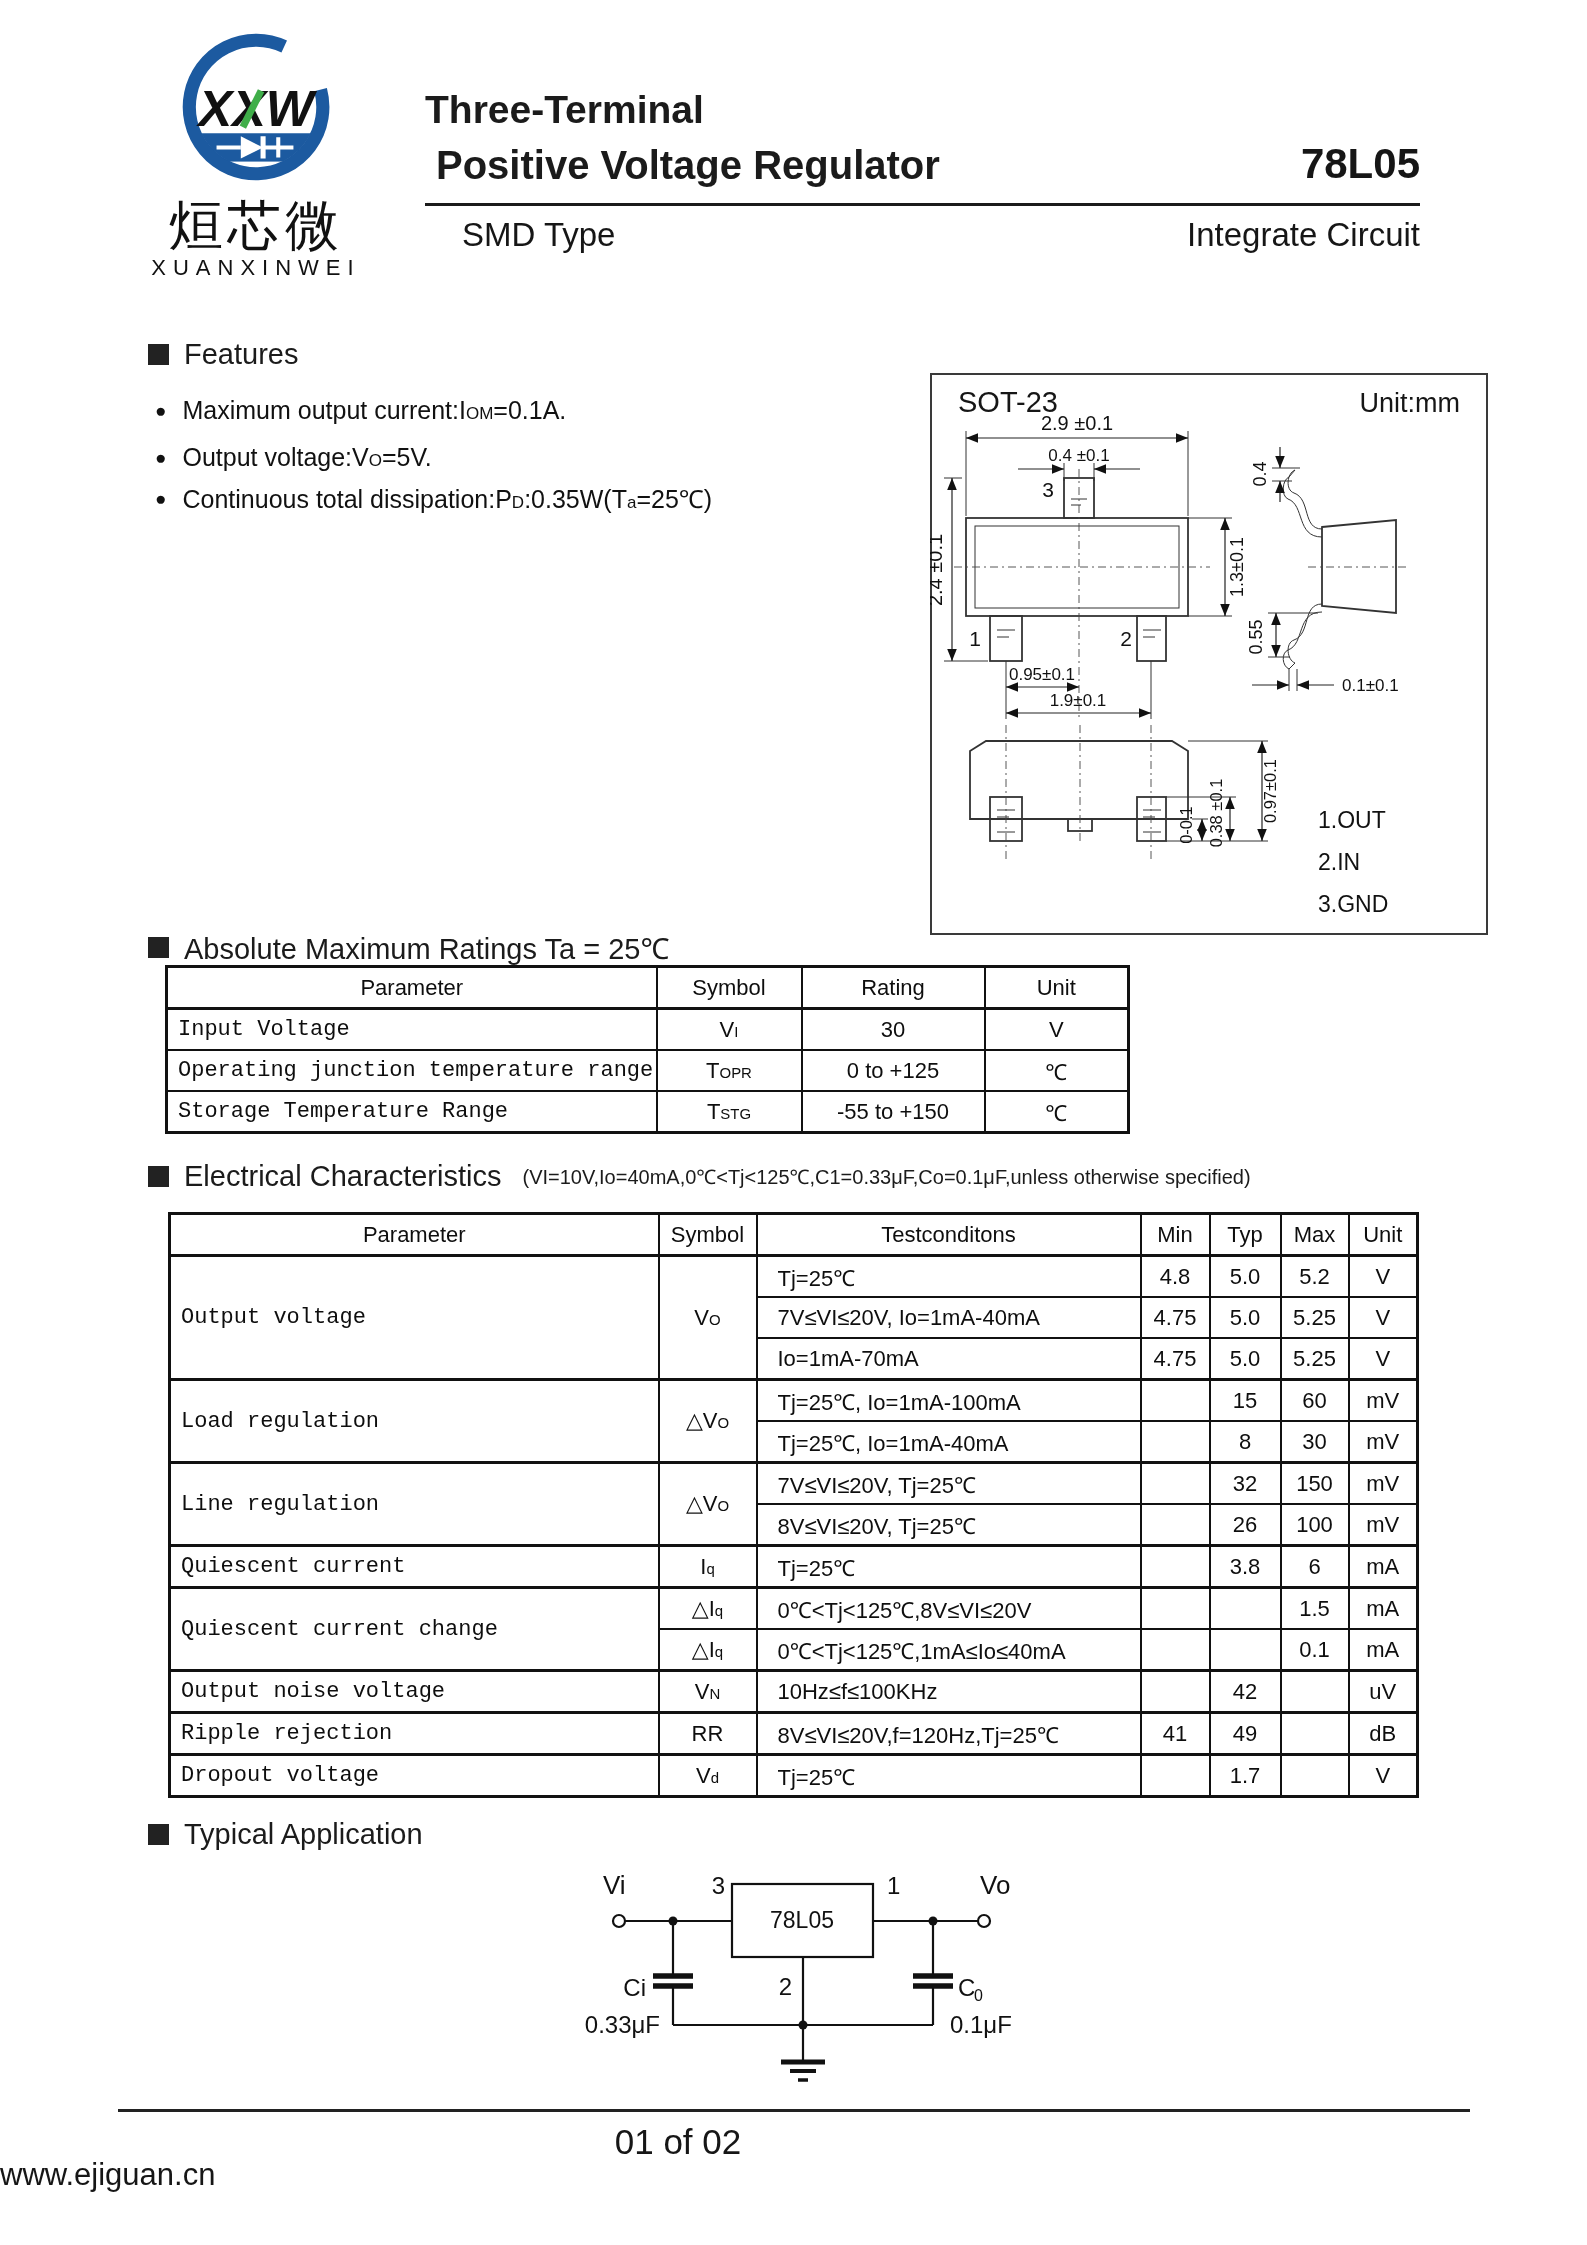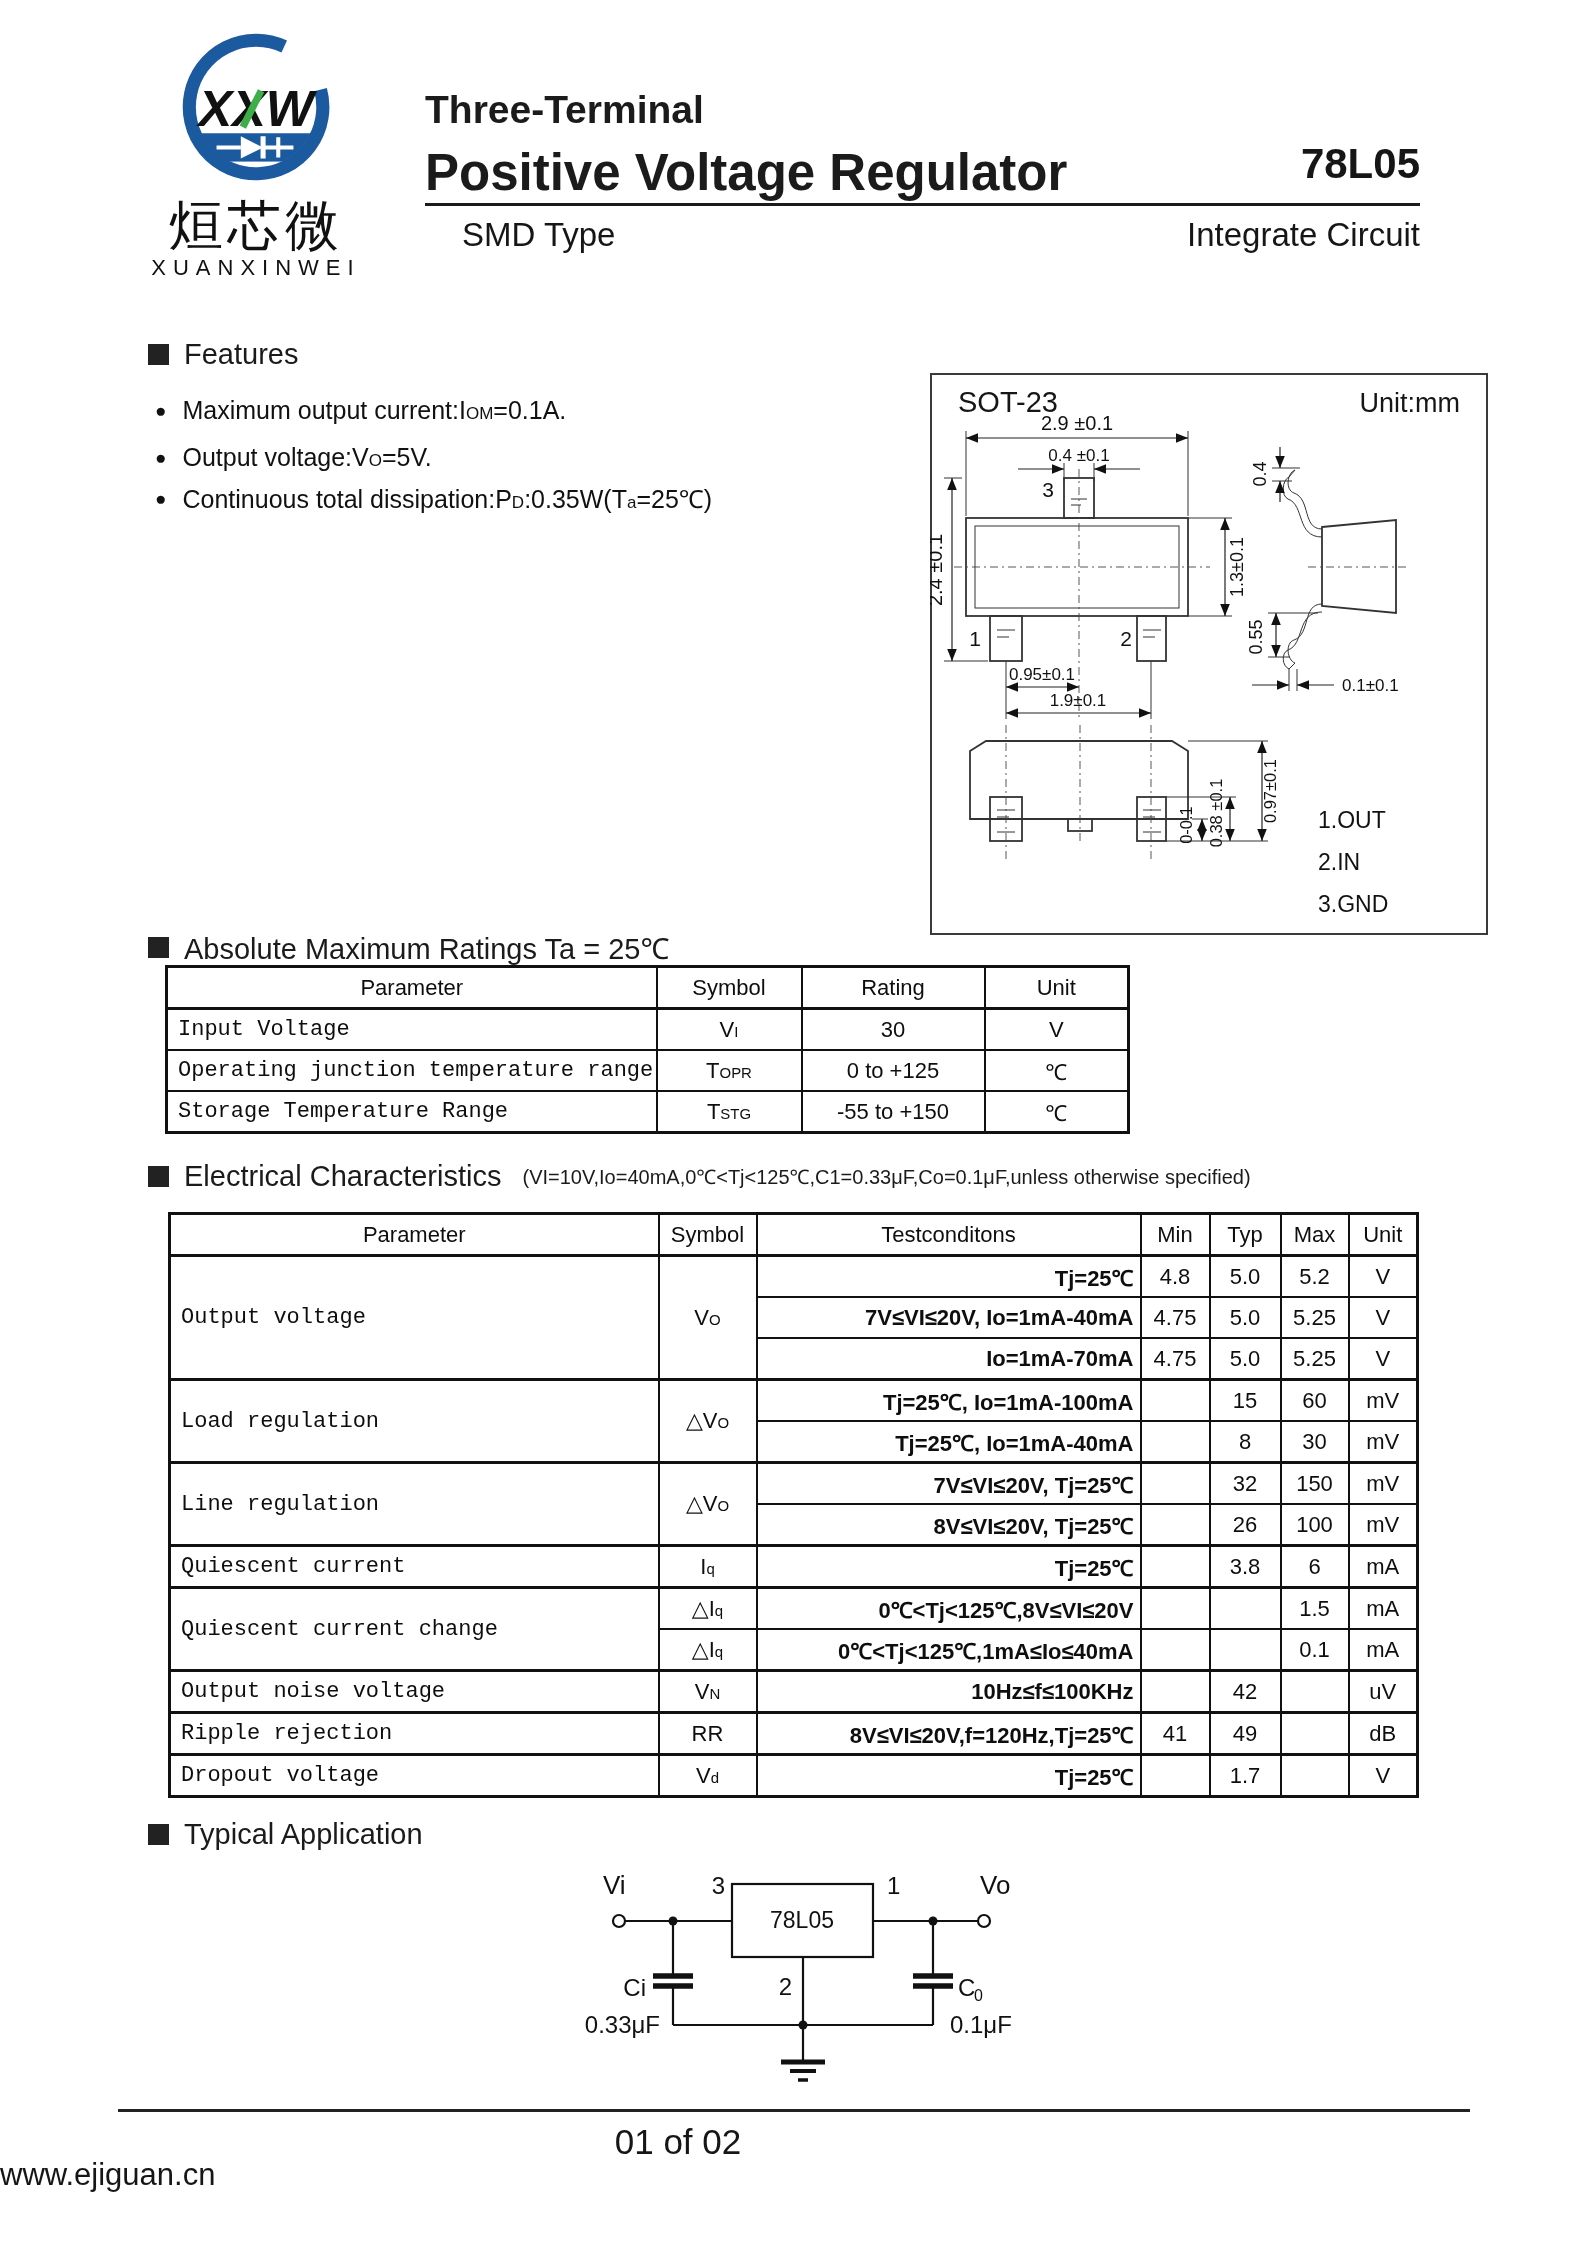--- a/index.html
+++ b/index.html
@@ -4,21 +4,21 @@
 <style>
   html,body{margin:0;padding:0;background:#888;}
   .page{position:relative;width:1587px;height:2245px;background:#ffffff;
         font-family:"Liberation Sans",sans-serif;color:#161616;overflow:hidden;}
   .abs{position:absolute;}
   
   .logo-wrap{left:128px;top:30px;width:256px;text-align:center;}
   .logo-cn{font-size:54px;font-weight:normal;letter-spacing:4px;line-height:58px;color:#111;}
   .logo-en{font-size:22px;letter-spacing:7px;color:#111;margin-top:1px;}
   .t1{left:425px;top:88px;font-size:39px;font-weight:bold;color:#1b1b1b;}
-  .t2{left:425px;top:143px;font-size:51px;font-weight:bold;color:#1b1b1b;}
+  .t2{left:436px;top:143px;font-size:40px;font-weight:bold;color:#1b1b1b;}
   .part{left:1160px;top:140px;width:260px;text-align:right;font-size:42px;font-weight:bold;}
   .hrule{left:425px;top:203px;width:995px;height:3px;background:#1b1b1b;}
   .sub-l{left:450px;top:216px;font-size:33px;margin-left:12px;}
   .sub-r{left:1040px;top:216px;width:380px;text-align:right;font-size:33px;}
   
   .sec{display:flex;align-items:center;gap:15px;font-size:29px;color:#1b1b1b;}
   .sq{width:21px;height:21px;background:#222;flex:0 0 auto;}
   .cond{font-size:20px;margin-left:6px;white-space:nowrap;}
   
   .feat{display:flex;align-items:center;gap:16px;font-size:25px;color:#111;}
@@ -28,21 +28,21 @@
   .pkgbox{left:930px;top:373px;width:558px;height:562px;border:2px solid #3a3a3a;box-sizing:border-box;}
   .pkgname{left:958px;top:386px;font-size:29px;}
   .pkgunit{left:1240px;top:388px;width:220px;text-align:right;font-size:27px;}
   
   table.tbl{border-collapse:collapse;table-layout:fixed;font-size:22px;color:#0e0e0e;}
   table.tbl th,table.tbl td{border:2px solid #111;height:39px;padding:0 6px;
       text-align:center;font-weight:normal;overflow:hidden;white-space:nowrap;}
   table.tbl{border:3px solid #111;}
   table.tbl thead th{border-bottom:3px solid #111;}
   table.tbl td.pl{text-align:left;padding-left:10px;font-family:Liberation Mono, monospace;}
-  table.tbl td.tc{text-align:right;padding-left:8px;font-weight:bold;}
+  table.tbl td.tc{text-align:left;padding-left:20px;}
   tr.gs > td{border-top:3px solid #111;}
   
   svg text{font-family:"Liberation Sans",sans-serif;fill:#111;}
   svg .oln{fill:none;stroke:#333;stroke-width:1.8;}
   svg .th1{fill:none;stroke:#333;stroke-width:1;}
   svg .dim{fill:none;stroke:#222;stroke-width:1.2;}
   svg .dsh{fill:none;stroke:#444;stroke-width:0.9;stroke-dasharray:8 4 2 4;}
   svg .wire{fill:none;stroke:#111;stroke-width:2.2;}
   svg .plate{fill:none;stroke:#111;stroke-width:5.5;}
   

